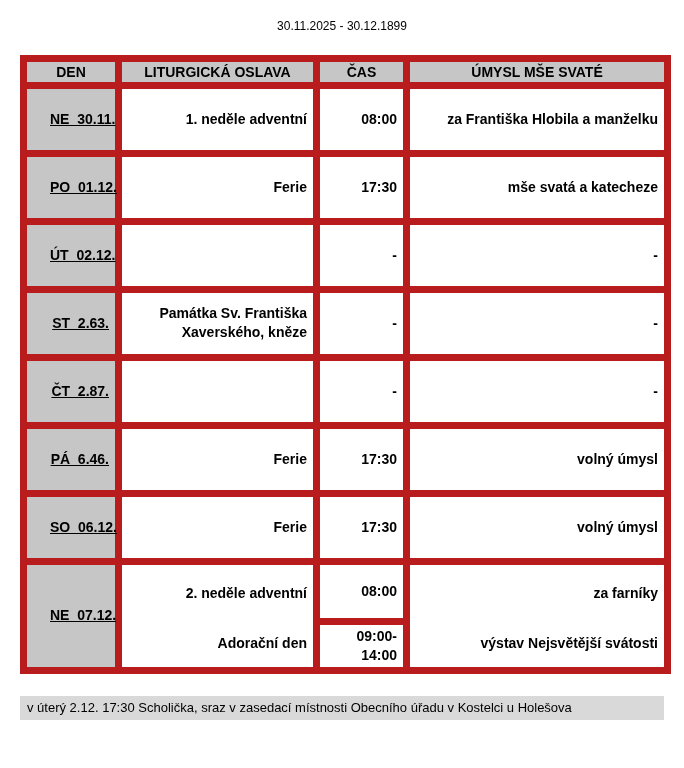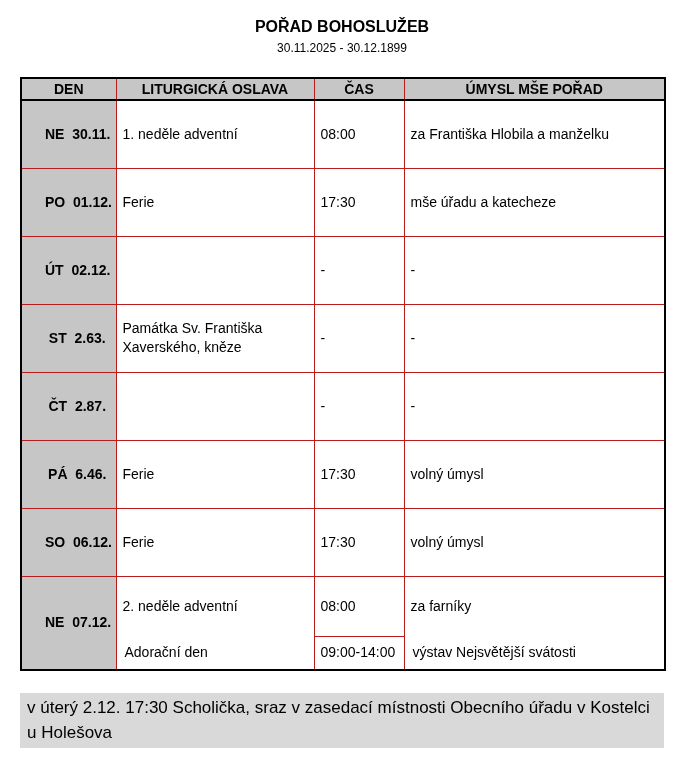--- a/index.html
+++ b/index.html
@@ -26,97 +26,98 @@
     margin-top: 2px;
   }
 
   table.schedule {
     border-collapse: collapse;
     table-layout: fixed;
     width: 644px;
     margin-top: 20px;
     border: 2px solid #000;
   }
-  .schedule th, .schedule td { border: 1px solid #b91c1c; }
+  .schedule th, .schedule td { border: 7px solid #b91c1c; }
   .schedule thead th { border-bottom: 2px solid #000; }
 
   .schedule th {
     background: var(--header-bg, #c6c6c6);
     font-size: 14px;
     font-weight: bold;
     padding: 2px 0;
     text-align: center;
   }
   thead tr { height: 22px; }
   th.col0 { width: 95px; }
   th.col1 { width: 198px; }
   th.col2 { width: 90px; margin-left: 12px; }
   th.col3 { width: 261px; }
 
   .schedule td {
     font-size: 14px;
-    text-align: left;
+    text-align: right;
     vertical-align: middle;
     padding: 2px 6px;
     line-height: 1.35;
+    font-weight: bold;
   }
   td.den {
     background: var(--den-bg, #c6c6c6);
     font-weight: bold;
-    text-align: center;
+    text-align: right;
     padding-left: 23px;
     white-space: pre;
+    text-decoration: underline;
   }
   tbody tr { height: 68px; }
   tr.sub-top { height: 60px; }
   tr.sub-bottom { height: 34px; }
   
   tr.sub-top td.c0, tr.sub-top td.c2 { border-bottom: none; }
   tr.sub-bottom td.c0, tr.sub-bottom td.c2 { border-top: none; padding-left: 8px; }
   tr.sub-top td { vertical-align: middle; }
 
   .note {
     margin-top: 22px;
     width: 644px;
     background: var(--note-bg, #d9d9d9);
-    font-size: 17px;
+    font-size: 13px;
     line-height: 1.45;
     padding: 3px 7px;
   }
 </style>
 </head>
 <body>
 
 <div class="page">
   <div class="title-block">
-    <div class="title">POŘAD BOHOSLUŽEB</div>
     <div class="daterange">30.11.2025 - 30.12.1899</div>
   </div>
 
   <table class="schedule">
     <thead>
       <tr id="header-row">
           <th class="col0">DEN</th>
           <th class="col1">LITURGICKÁ OSLAVA</th>
           <th class="col2">ČAS</th>
-          <th class="col3">ÚMYSL MŠE POŘAD</th>
+          <th class="col3">ÚMYSL MŠE SVATÉ</th>
         </tr>
     </thead>
     <tbody id="table-body">
         <tr>
           <td rowspan="1" class="den">NE  30.11.</td>
           <td class="c0">1. neděle adventní</td>
           <td class="c1">08:00</td>
           <td class="c2">za Františka Hlobila a manželku</td>
         </tr>
         <tr>
           <td rowspan="1" class="den">PO  01.12.</td>
           <td class="c0">Ferie</td>
           <td class="c1">17:30</td>
-          <td class="c2">mše úřadu a katecheze</td>
+          <td class="c2">mše svatá a katecheze</td>
         </tr>
         <tr>
           <td rowspan="1" class="den">ÚT  02.12.</td>
           <td class="c0"></td>
           <td class="c1">-</td>
           <td class="c2">-</td>
         </tr>
         <tr>
           <td rowspan="1" class="den">ST  2.63.</td>
           <td class="c0">Památka Sv. Františka Xaverského, kněze</td>

